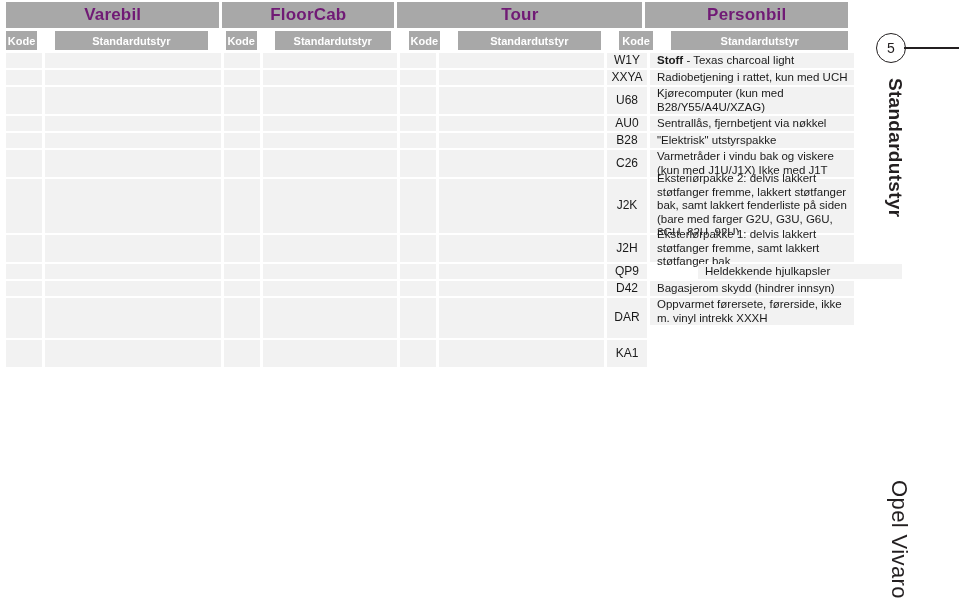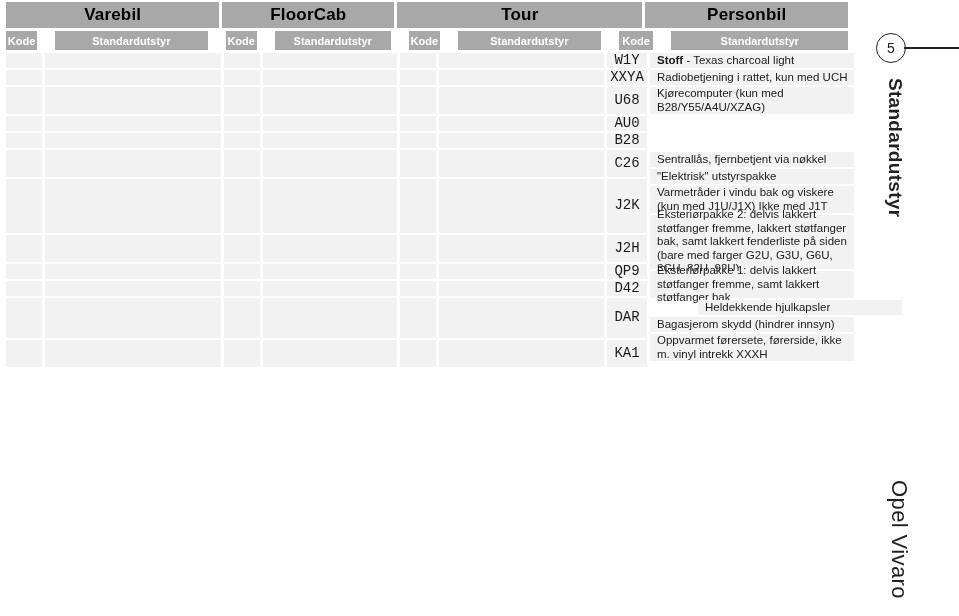--- a/index.html
+++ b/index.html
@@ -32,21 +32,21 @@
 
   
   .group-row {
     display: flex;
     height: 26px;
     gap: 3px;
     margin-bottom: 3px;
   }
   .group-cell {
     background: #a8a8a8;
-    color: #000000;
+    color: #701a75;
     font-weight: bold;
     font-size: 17px;
     letter-spacing: .2px;
     display: flex;
     align-items: center;
     justify-content: center;
     box-sizing: border-box;
   }
 
   
@@ -88,22 +88,21 @@
     background: #f2f2f2;
     box-sizing: border-box;
     display: flex;
     align-items: center;
     font-size: 11.5px;
     color: #1a1a1a;
     line-height: 13.5px;
   }
   .cell.kode {
     justify-content: center;
-    font-size: 14px;
-    font-family: Liberation Mono, monospace;
+    font-size: 12px;
   }
   .cell.desc {
     padding: 0 5px 0 7px;
   }
   .cell.empty { color: transparent; }
 
   
   .w-kode-1 { width: 36px; }
   .w-desc-1 { width: 176px; }
   .w-kode-2 { width: 36px; }
@@ -299,21 +298,21 @@
             <div class="cell kode w-kode-4" style="height: 15px;">D42</div>
             <div class="cell kode w-kode-4" style="height: 40px;">DAR</div>
             <div class="cell kode w-kode-4" style="height: 27px;">KA1</div>
           </div>
         <div class="col-desc" id="c3-desc">
             <div class="cell desc w-desc-4" style="height: 15px;">
               <span><b>Stoff</b><span> - Texas charcoal light</span></span>
             </div>
             <div class="cell desc w-desc-4" style="height: 15px;">Radiobetjening i rattet, kun med UCH</div>
             <div class="cell desc w-desc-4" style="height: 27px;">Kjørecomputer (kun med B28/Y55/A4U/XZAG)</div>
-            <div class="cell desc w-desc-4" style="height: 15px; margin-top: 36px;">Sentrallås, fjernbetjent via nøkkel</div>
+            <div class="cell desc w-desc-4" style="height: 15px;">Sentrallås, fjernbetjent via nøkkel</div>
             <div class="cell desc w-desc-4" style="height: 15px;">"Elektrisk" utstyrspakke</div>
             <div class="cell desc w-desc-4" style="height: 27px;">Varmetråder i vindu bak og viskere (kun med J1U/J1X) Ikke med J1T</div>
             <div class="cell desc w-desc-4" style="height: 54px;">Eksteriørpakke 2: delvis lakkert støtfanger fremme, lakkert støtfanger bak, samt lakkert fenderliste på siden (bare med farger G2U, G3U, G6U, 3GU, 82U, 92U)</div>
             <div class="cell desc w-desc-4" style="height: 27px;">Eksteriørpakke 1: delvis lakkert støtfanger fremme, samt lakkert støtfanger bak</div>
             <div class="cell desc w-desc-4" style="height: 15px; margin-left: 48px;">Heldekkende hjulkapsler</div>
             <div class="cell desc w-desc-4" style="height: 15px;">Bagasjerom skydd (hindrer innsyn)</div>
             <div class="cell desc w-desc-4" style="height: 27px;">Oppvarmet førersete, førerside, ikke m. vinyl intrekk XXXH</div>
           </div>
       </div>
     </div>

